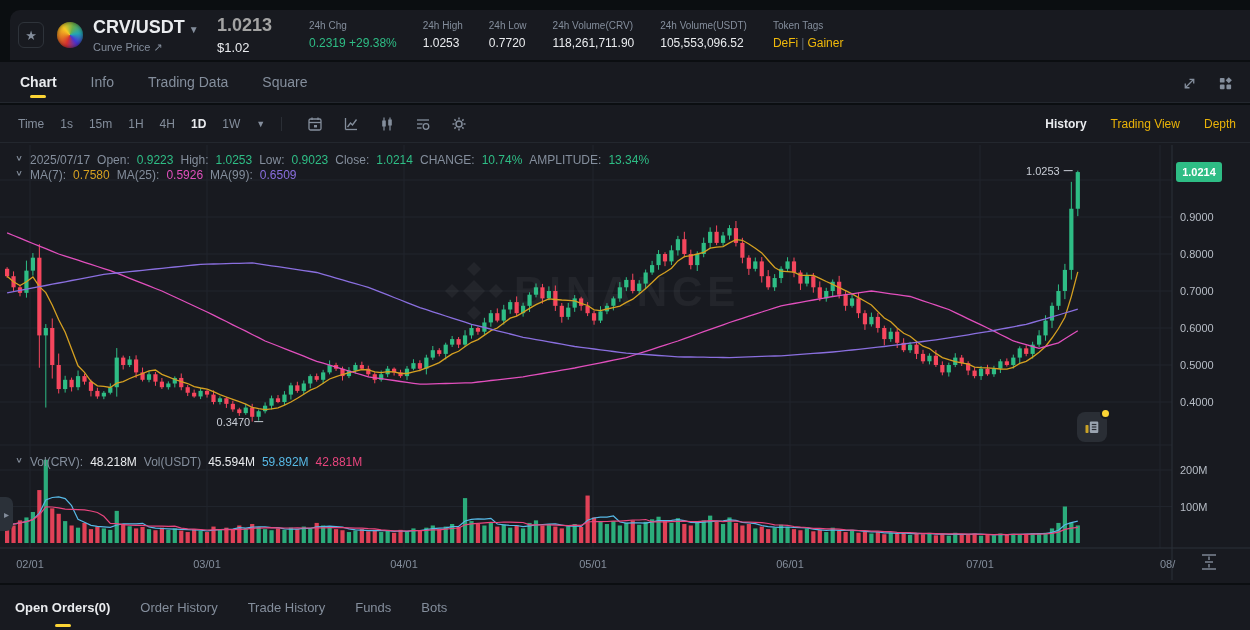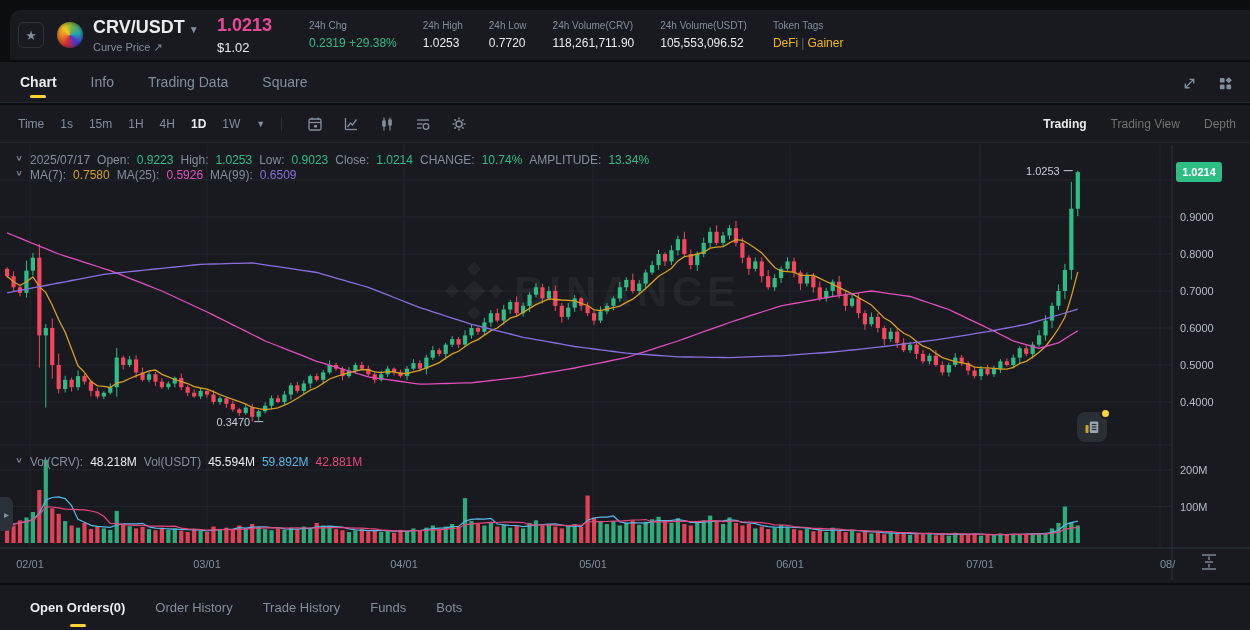--- a/index.html
+++ b/index.html
@@ -15,21 +15,21 @@
               display:flex; align-items:center; justify-content:center; color:#848E9C;
               font-size:13px; cursor:pointer; }
   .coin-logo { width:26px; height:26px; border-radius:50%; margin-left:13px;
                background:conic-gradient(from 200deg,#d63031,#e67e22,#f9ca24,#6ab04c,#22a6b3,#4834d4,#d63031);
                box-shadow:inset 0 0 4px rgba(0,0,0,.6); }
   .sym-block { margin-left:10px; width:118px; }
   .sym-line { font-size:18px; font-weight:bold; color:#EAECEF; white-space:nowrap; }
   .sym-line .caret { font-size:10px; color:#848E9C; margin-left:4px; }
   .sub-line { font-size:11px; color:#848E9C; margin-top:3px; }
   .price-block { margin-left:6px; width:90px; }
-  .big-price { font-size:18px; font-weight:bold; color:#ec4899; }
+  .big-price { font-size:18px; font-weight:bold; color:#a3a3a3; }
   .usd-price { font-size:13px; color:#EAECEF; margin-top:4px; }
   .stats { display:flex; gap:26px; margin-left:2px; }
   .stat { display:flex; flex-direction:column; gap:5px; }
   .stat .lab { font-size:10px; color:#848E9C; white-space:nowrap; }
   .stat .val { font-size:12px; color:#EAECEF; white-space:nowrap; }
   .stat .val.green { color:#2EBD85; }
   .tag-sep { color:#5E6673; margin:0 3px; }
   .c-yellow { color:#F0B90B; }
 
   
@@ -46,21 +46,21 @@
   
   #chartpanel { left:0; top:105px; width:1250px; height:478px; }
   #toolbar { position:absolute; left:0; top:0; width:1250px; height:38px; display:flex;
              align-items:center; padding-left:18px; gap:16px; border-bottom:1px solid #23272E; }
   .tool-item { font-size:12px; color:#848E9C; cursor:pointer; white-space:nowrap; }
   .tool-item.active { color:#EAECEF; font-weight:bold; }
   .tool-caret { color:#848E9C; font-size:9px; cursor:pointer; }
   .tool-divider { width:1px; height:14px; background:#2A2E35; }
   .tool-icons { display:flex; gap:18px; margin-left:8px; }
   .modes { position:absolute; right:14px; top:0; height:38px; display:flex; align-items:center; gap:24px; }
-  .mode { font-size:12px; color:#737373; cursor:pointer; }
+  .mode { font-size:12px; color:#eab308; cursor:pointer; }
   .mode.active { color:#EAECEF; font-weight:bold; }
 
   
   .inforow { position:absolute; display:flex; gap:7px; font-size:12px; align-items:center; z-index:5;
              white-space:nowrap; }
   .chev { display:inline-block; transform:rotate(90deg); font-size:9px; color:#848E9C; font-weight:bold;
           cursor:pointer; width:9px; }
   .c-gray { color:#848E9C;text-align:center; } .c-white { color:#EAECEF; } .c-green { color:#2EBD85; }
   .c-ma7 { color:#D5A021; } .c-ma25 { color:#E14FBD; } .c-ma99 { color:#8A6FDF; }
   .c-cyan { color:#57B9E6; } .c-pink { color:#E8457E; }
@@ -71,21 +71,21 @@
               border-radius:8px; z-index:6; cursor:pointer; display:flex; align-items:center; justify-content:center; }
   .news-dot { position:absolute; right:-4px; top:-4px; width:11px; height:11px; border-radius:50%;
               background:#FCD535; border:2px solid #181A20; }
   .pane-handle { position:absolute; left:0px; top:392px; width:13px; height:34px; background:#2B3139;
                  border-radius:0 7px 7px 0; z-index:6; color:#848E9C; font-size:10px; display:flex;
                  align-items:center; justify-content:center; cursor:pointer; }
   .axis-corner-icon { position:absolute; left:1198px; top:448px; z-index:6; cursor:pointer; }
 
   
   #bottombar { left:0; top:585px; width:1250px; height:45px; display:flex; align-items:center;
-               padding-left:30px; gap:30px; }
+               padding-left:15px; gap:30px; }
   .btab { font-size:13px; color:#848E9C; position:relative; height:100%; display:flex;
           align-items:center; cursor:pointer; }
   .btab.active { color:#EAECEF; font-weight:bold; }
   .btab.active::after { content:""; position:absolute; bottom:3px; left:50%; transform:translateX(-50%);
           width:16px; height:3px; background:#FCD535; border-radius:2px; }
 </style>
 </head>
 <body>
 
 <div class="page">
@@ -224,21 +224,21 @@
                 <line x1="12.5" y1="8" x2="14.5" y2="8"></line>
                 <line x1="3.4" y1="3.4" x2="4.8" y2="4.8"></line>
                 <line x1="11.2" y1="11.2" x2="12.6" y2="12.6"></line>
                 <line x1="3.4" y1="12.6" x2="4.8" y2="11.2"></line>
                 <line x1="11.2" y1="4.8" x2="12.6" y2="3.4"></line>
               </g>
             </svg>
         </span>
       </div>
       <div class="modes">
-        <span class="mode active">Trading</span>
+        <span class="mode active">History</span>
         <span class="mode">Trading View</span>
         <span class="mode">Depth</span>
       </div>
     </div>
 
     <svg id="chartsvg" width="1250" height="435" viewBox="0 0 1250 435">
         <g>
           <line x1="0" y1="72" x2="1172" y2="72" stroke="#20242C"></line>
           <line x1="0" y1="109" x2="1172" y2="109" stroke="#20242C"></line>
           <line x1="0" y1="146.00000000000003" x2="1172" y2="146.00000000000003" stroke="#20242C"></line>

